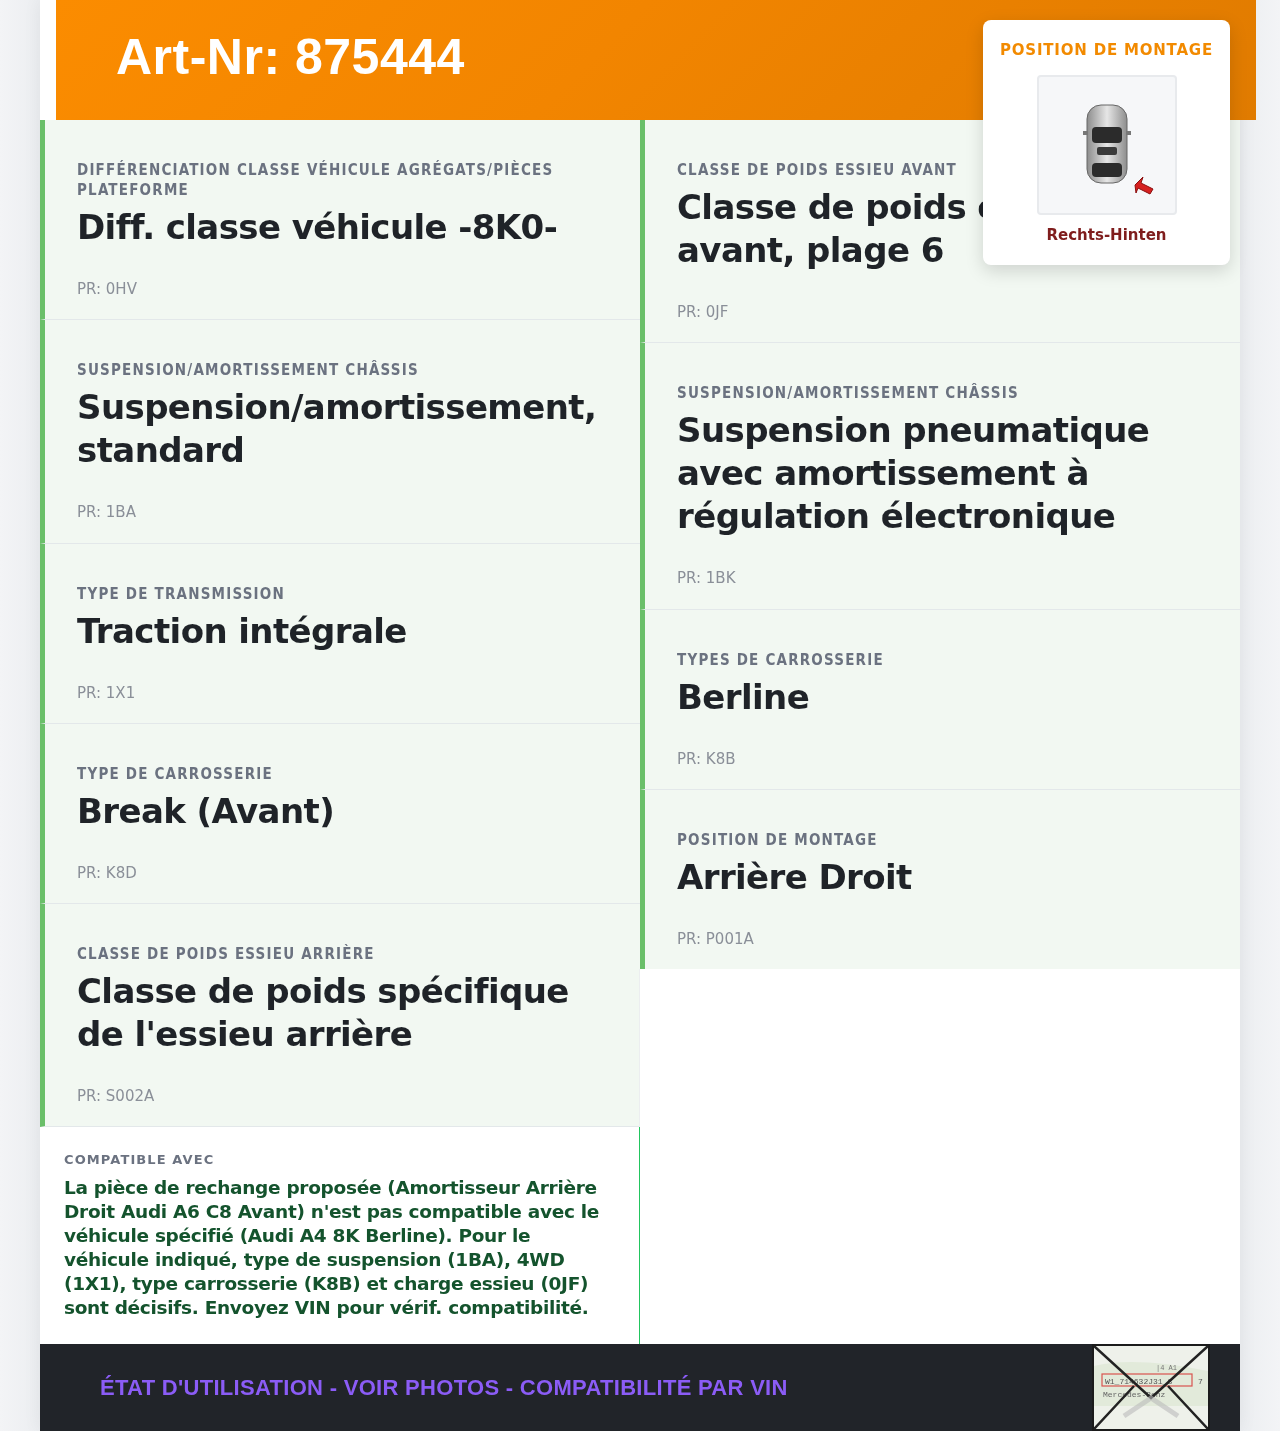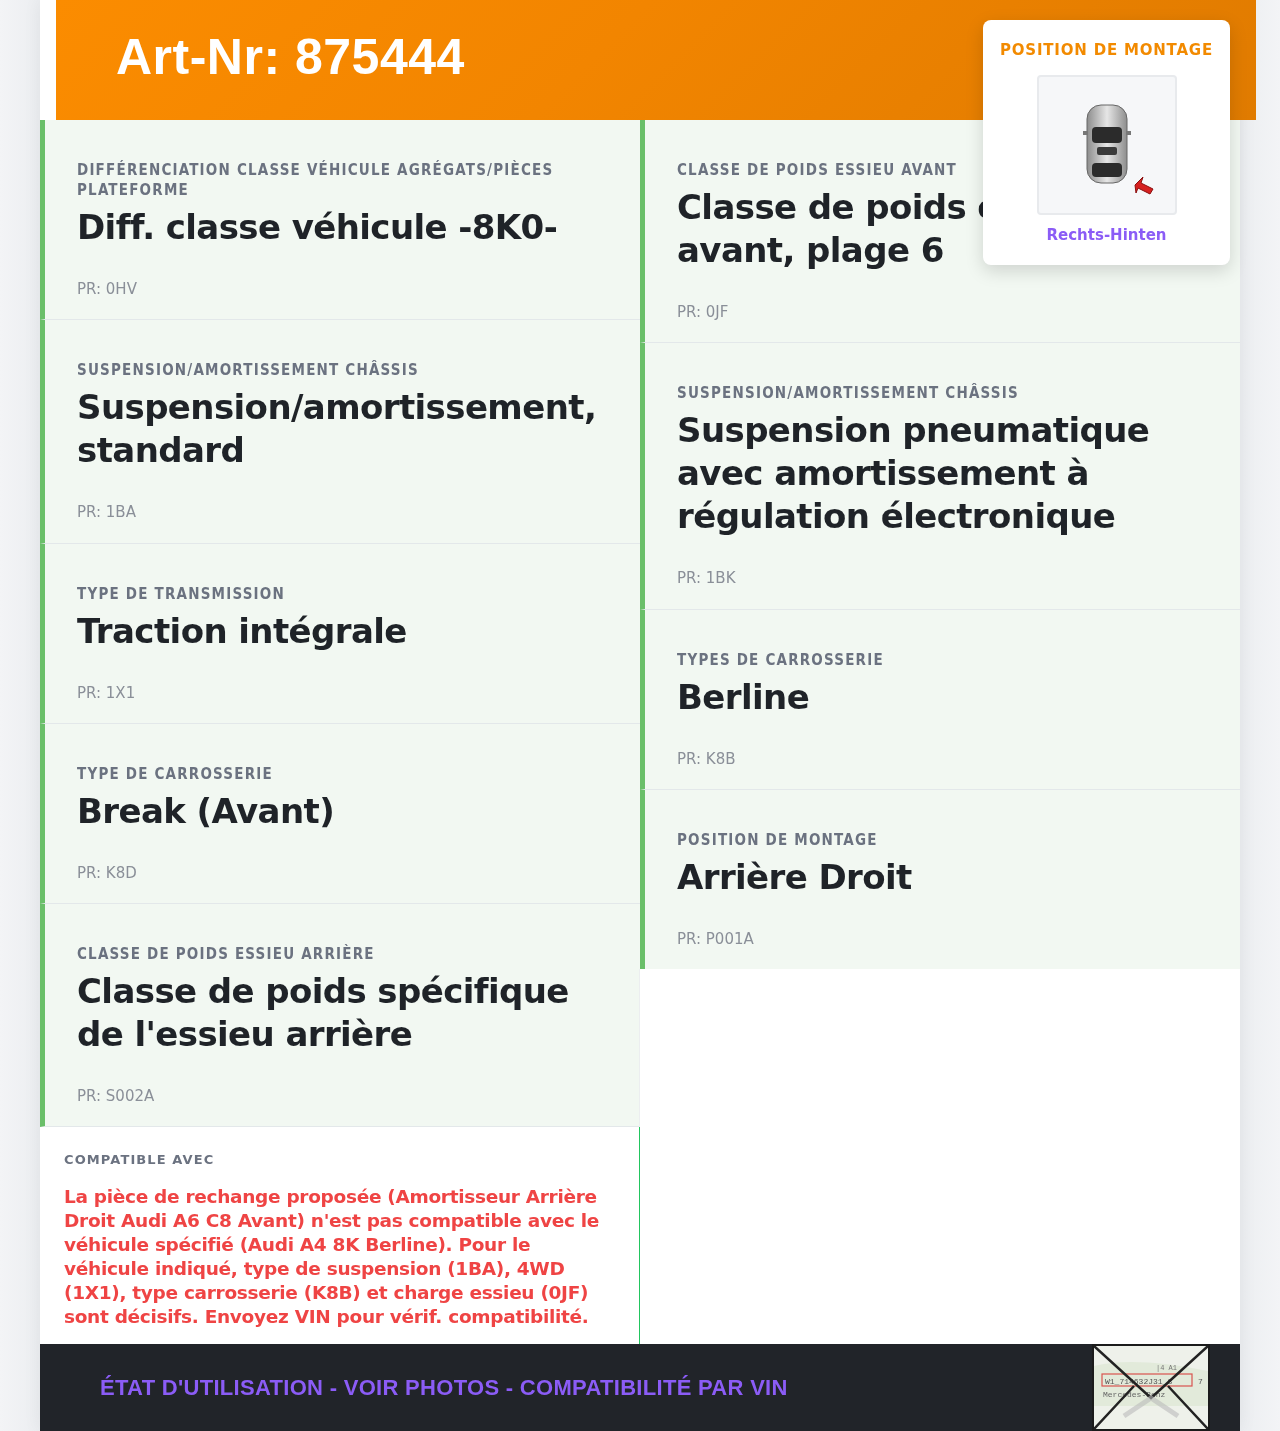--- a/index.html
+++ b/index.html
@@ -61,21 +61,21 @@
       background: #ffffff;
       border-right: 1px solid #22c55e;
       padding: 25px 24px 0 24px;
     }
     .compat-label {
       font-family: "DejaVu Sans", sans-serif; font-weight: 700;
       font-size: 13px; letter-spacing: 1.1px; color: #6b7280; text-transform: uppercase;
     }
     .compat-text {
       font-family: "DejaVu Sans", sans-serif; font-weight: 700;
-      font-size: 18.5px; line-height: 24px; color: #ef4444; margin-top: 18px;
+      font-size: 18.5px; line-height: 24px; color: #14532d; margin-top: 9px;
       letter-spacing: -0.3px;
     }
     .right-divider {
       position: absolute; left: 599px; top: 969px; width: 1px; height: 375px; background: #eceef0;
     }
     .footer {
       position: absolute; left: 0; top: 1344px; width: 1200px; height: 87px;
       background: #212429;
     }
     .footer-text {
@@ -98,21 +98,21 @@
       font-family: "DejaVu Sans", sans-serif; font-weight: 700;
       font-size: 15px; letter-spacing: 0.8px; color: #f28a00;
     }
     .mount-img {
       position: absolute; left: 54px; top: 55px; width: 140px; height: 140px;
       background: #f6f7f9; border: 2px solid #e8eaed; border-radius: 4px;
     }
     .mount-caption {
       position: absolute; left: 0; right: 0; top: 206px;
       font-family: "DejaVu Sans", sans-serif; font-weight: 700;
-      font-size: 15px; color: #8b5cf6;
+      font-size: 15px; color: #7f1d1d;
     }
   </style>
 </head>
 <body>
 
 <div class="page">
 
   <div class="header">
     <div class="header-title">Art-Nr: 875444</div>
   </div>

